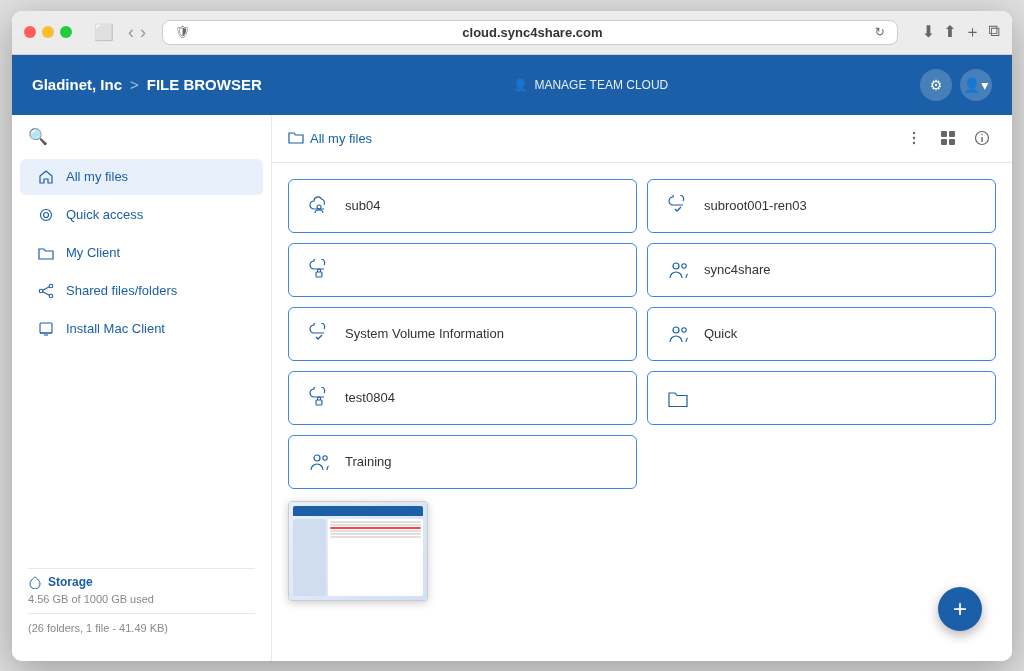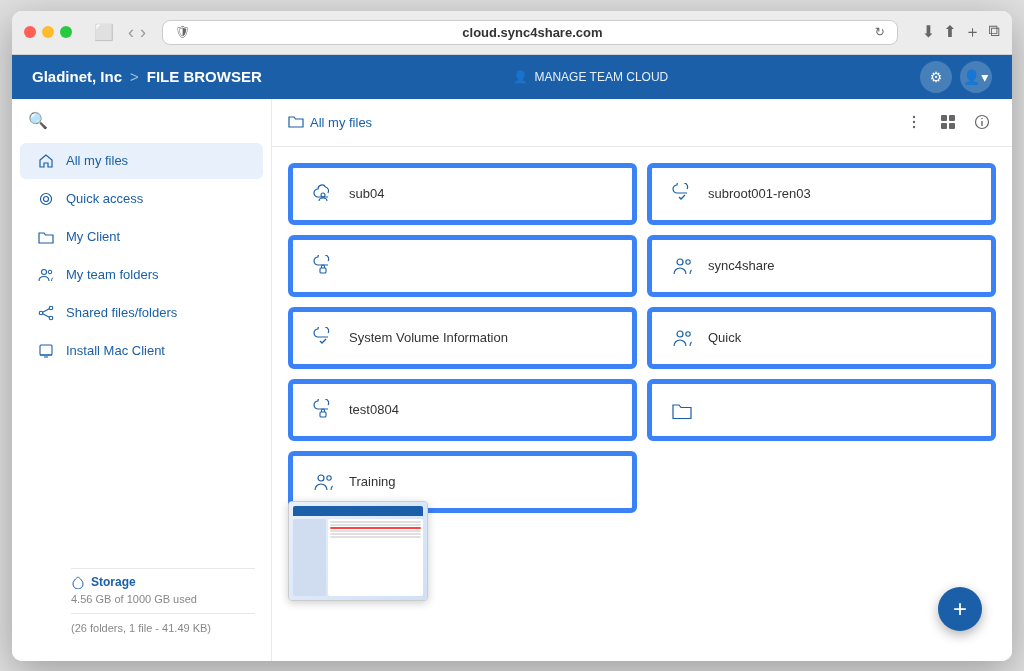--- a/index.html
+++ b/index.html
@@ -70,21 +70,21 @@
       gap: 6px;
     }
     .address-bar .shield-icon { color: #666; font-size: 12px; }
     .address-url { flex: 1; text-align: center; font-size: 13px; color: #333; font-weight: bold; }
     .address-bar .refresh-icon { color: #666; font-size: 12px; }
     .nav-buttons { display: flex; gap: 6px; color: #999; font-size: 18px; }
     .browser-actions { display: flex; gap: 8px; color: #666; font-size: 16px; margin-left: 8px; }
     
     .app-header {
       background: #1a5fa8;
-      height: 44px;
+      height: 60px;
       display: flex;
       align-items: center;
       padding: 0 20px;
       flex-shrink: 0;
       gap: 12px;
     }
     .app-title {
       color: #fff;
       font-size: 15px;
       font-weight: 600;
@@ -164,21 +164,20 @@
       height: 20px;
       display: flex;
       align-items: center;
       justify-content: center;
       font-size: 14px;
       color: #1a5fa8;
     }
     .storage-section {
       padding: 12px 16px;
       margin-top: auto;
-      margin-left: 43px;
     }
     .storage-label {
       font-size: 12px;
       font-weight: 600;
       color: #1a5fa8;
       display: flex;
       align-items: center;
       gap: 6px;
     }
     .storage-detail {
@@ -234,21 +233,21 @@
     .files-grid {
       flex: 1;
       overflow-y: auto;
       padding: 16px;
       display: grid;
       grid-template-columns: 1fr 1fr;
       gap: 10px;
       align-content: start;
     }
     .file-card {
-      border: 5px solid #3b82f6;
+      border: 1px solid #3b82f6;
       border-radius: 6px;
       padding: 12px 16px;
       display: flex;
       align-items: center;
       gap: 12px;
       cursor: pointer;
       background: #fff;
     }
     .file-icon {
       width: 28px;
@@ -429,31 +428,20 @@
 
       <div class="sidebar-item">
         <div class="sidebar-item-icon">
           <svg width="16" height="16" viewBox="0 0 16 16" fill="none">
             <path d="M1 4h5l1.5 2H15v8H1V4z" stroke="#1a5fa8" stroke-width="1.2" fill="none"></path>
           </svg>
         </div>
         <span>My Client</span>
       </div>
 
-      <div class="sidebar-item">
-        <div class="sidebar-item-icon">
-          <svg width="16" height="16" viewBox="0 0 16 16" fill="none">
-            <circle cx="6" cy="5" r="2.5" stroke="#1a5fa8" stroke-width="1.1"></circle>
-            <path d="M1 14c0-3 2-4.5 5-4.5s5 1.5 5 4.5" stroke="#1a5fa8" stroke-width="1.1"></path>
-            <circle cx="12" cy="5" r="1.8" stroke="#1a5fa8" stroke-width="1"></circle>
-            <path d="M13.5 14c0-2.5 1.5-3.5 1.5-3.5" stroke="#1a5fa8" stroke-width="1"></path>
-          </svg>
-        </div>
-        <span>My team folders</span>
-      </div>
 
       <div class="sidebar-item">
         <div class="sidebar-item-icon">
           <svg width="16" height="16" viewBox="0 0 16 16" fill="none">
             <circle cx="13" cy="3" r="1.8" stroke="#1a5fa8" stroke-width="1.1"></circle>
             <circle cx="13" cy="13" r="1.8" stroke="#1a5fa8" stroke-width="1.1"></circle>
             <circle cx="3" cy="8" r="1.8" stroke="#1a5fa8" stroke-width="1.1"></circle>
             <line x1="4.7" y1="7.2" x2="11.3" y2="3.8" stroke="#1a5fa8" stroke-width="1.1"></line>
             <line x1="4.7" y1="8.8" x2="11.3" y2="12.2" stroke="#1a5fa8" stroke-width="1.1"></line>
           </svg>

